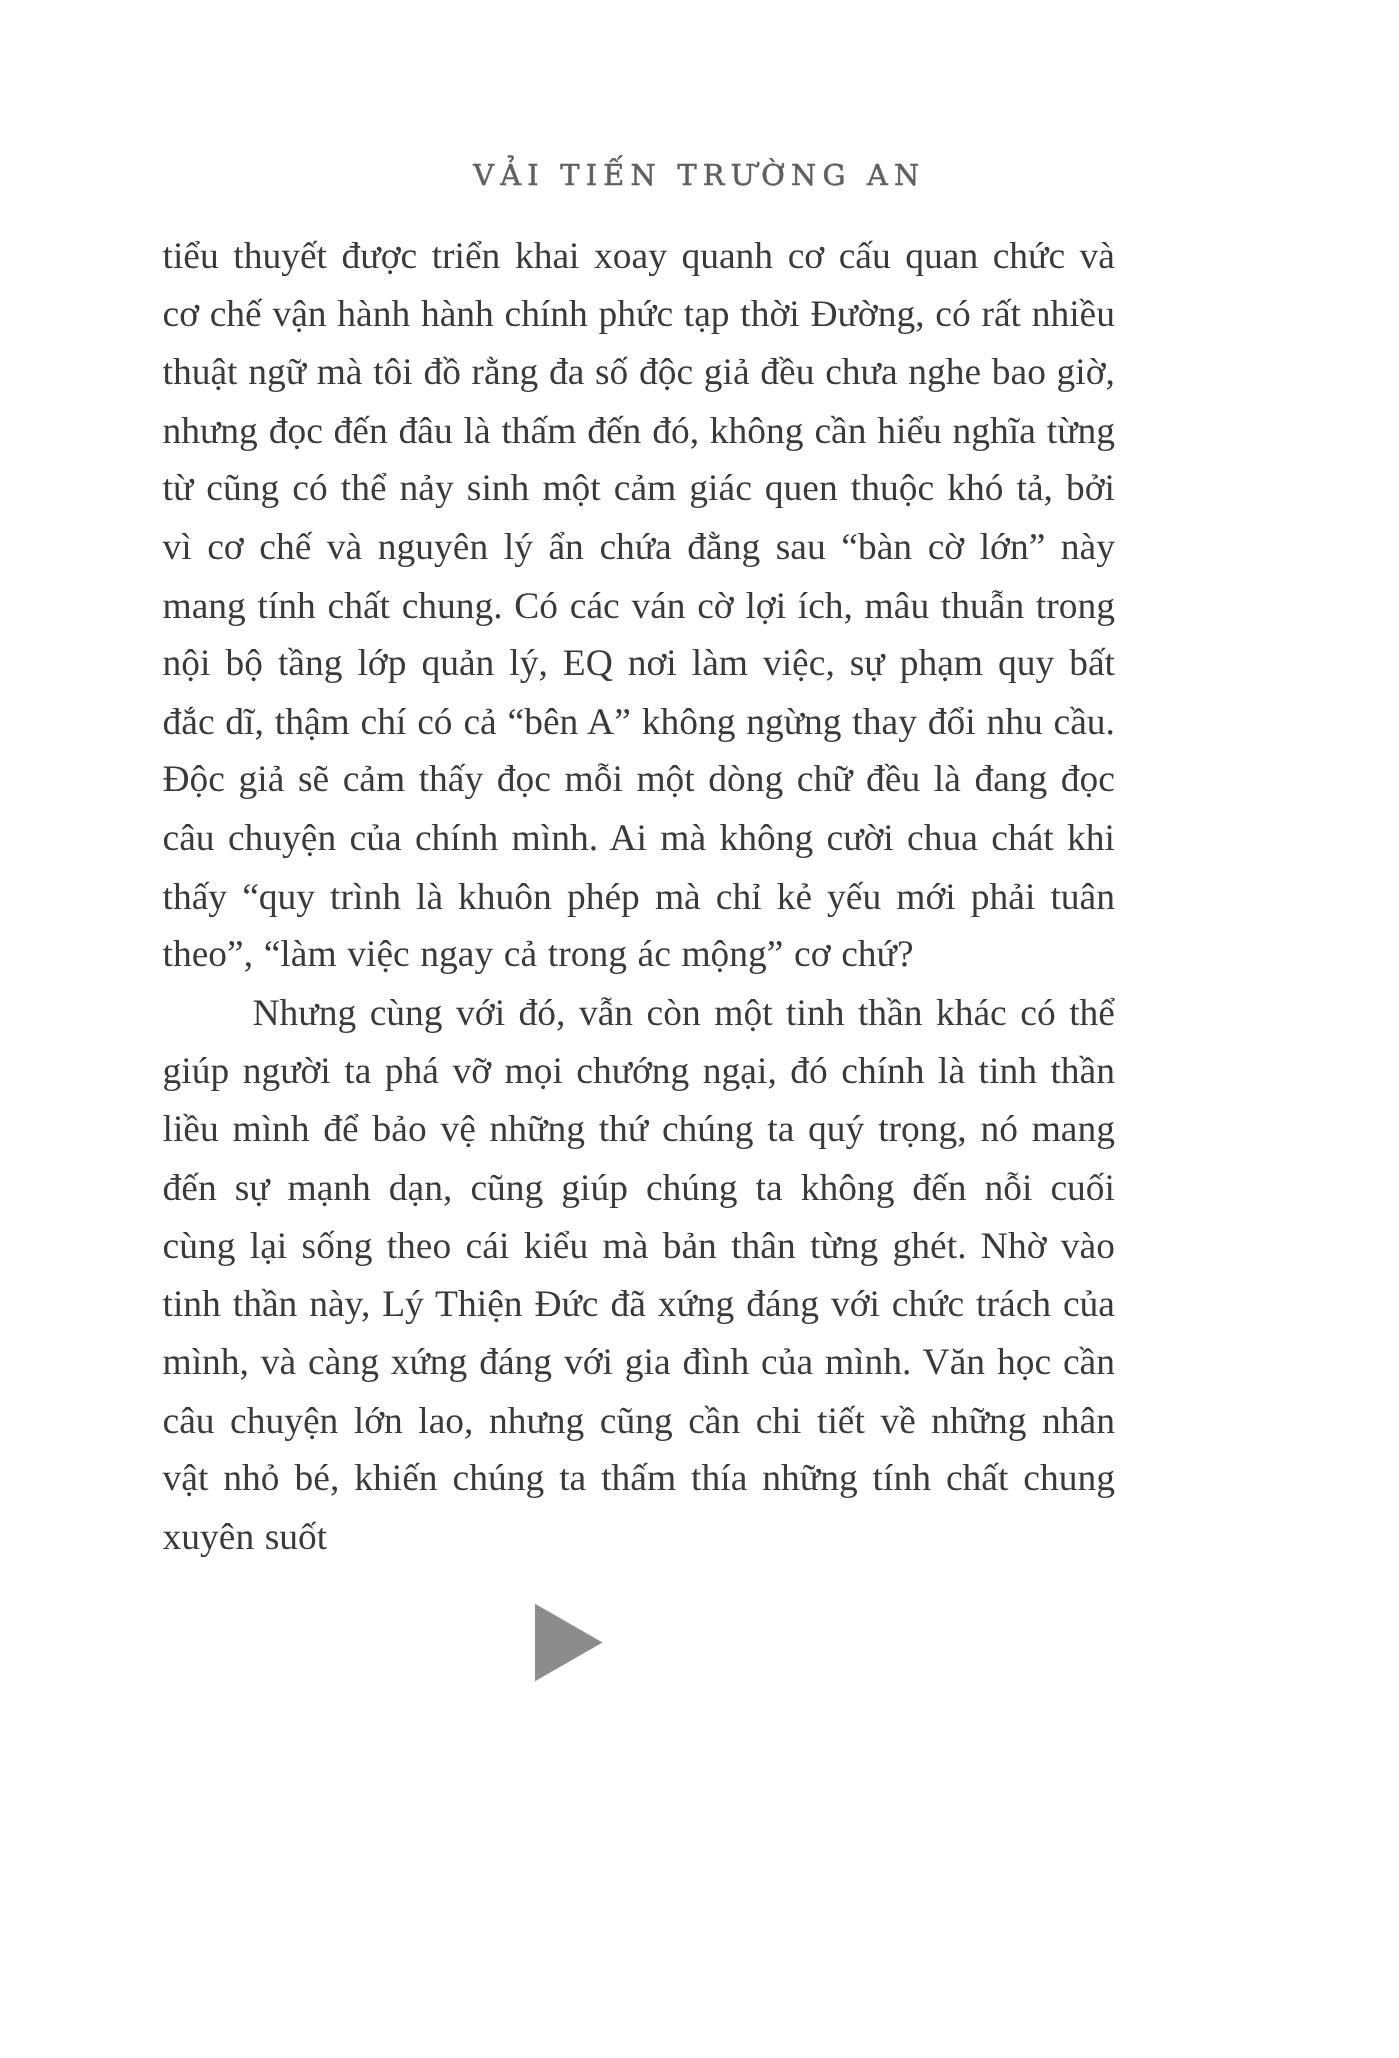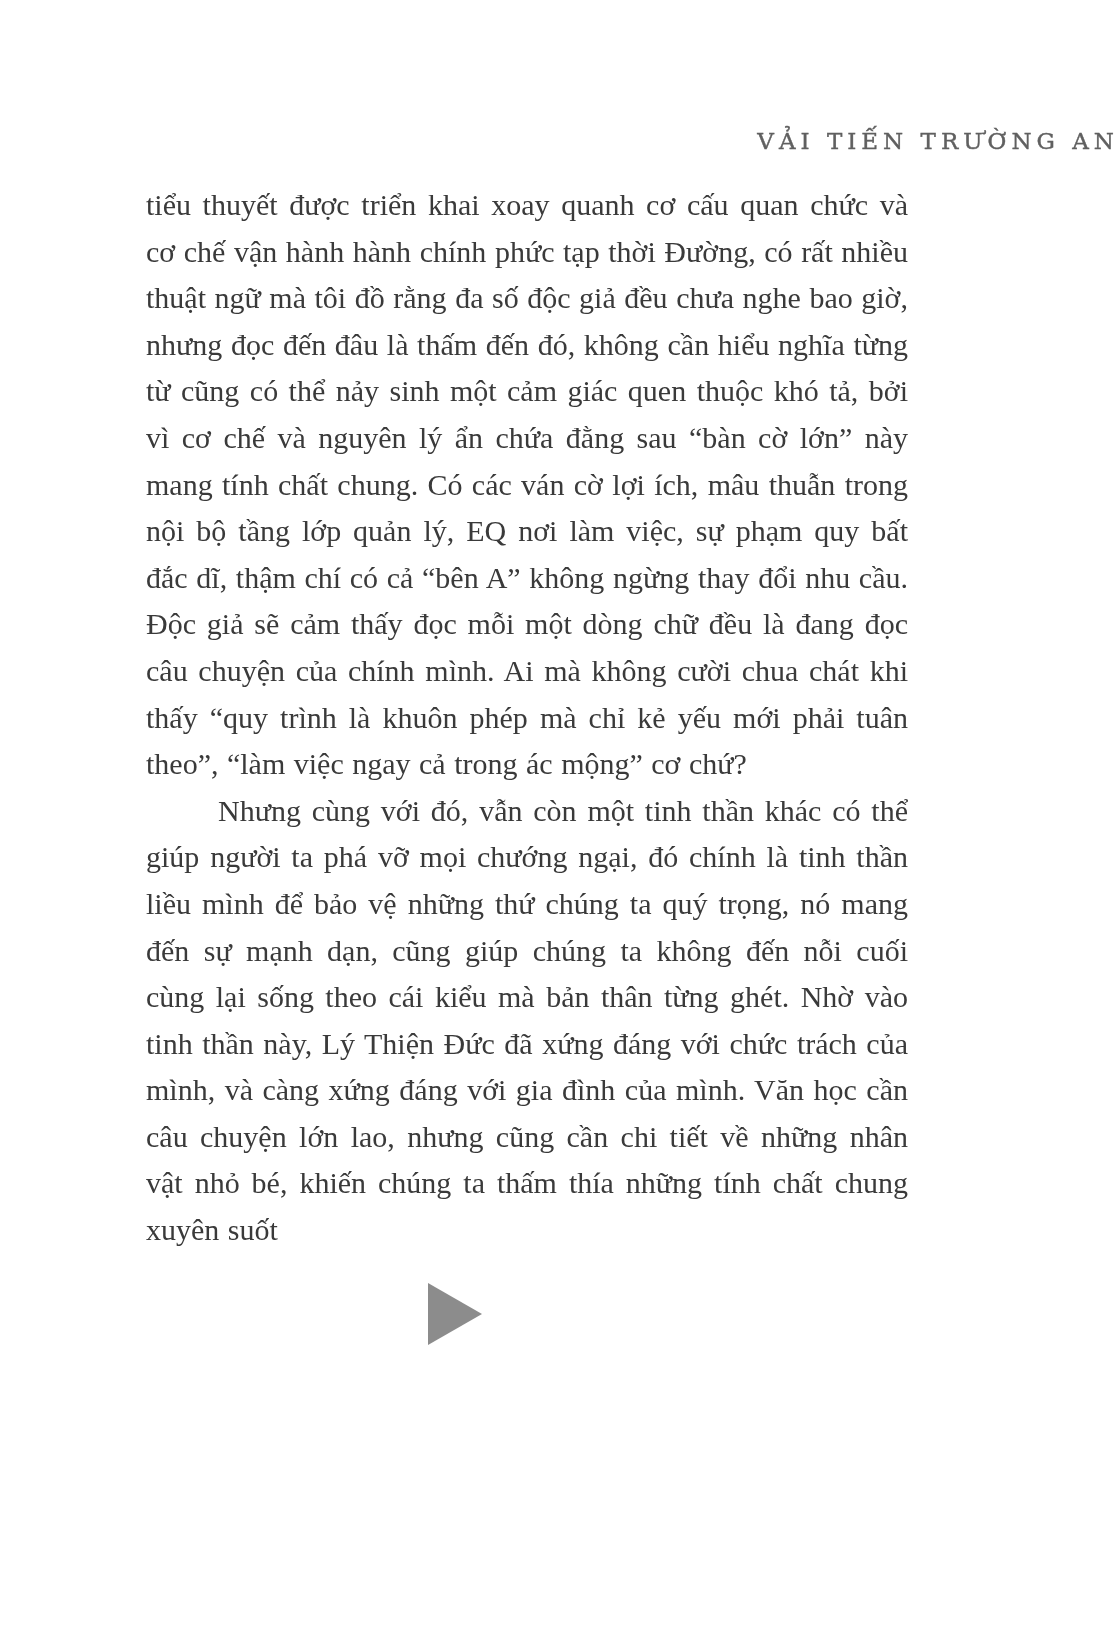--- a/index.html
+++ b/index.html
@@ -13,32 +13,32 @@
     height: 1646px;
     background: #ffffff;
     overflow: hidden;
     font-family: "Liberation Serif", serif;
   }
   .running-head {
     position: absolute;
     top: 128px;
     left: 0;
     width: 100%;
-    text-align: right;
+    text-align: center;
     font-family: "DejaVu Serif", serif;
     font-size: 23px;
     font-weight: 400;
     letter-spacing: 5px;
     color: #606060;
     text-transform: uppercase;
     -webkit-text-stroke: 0.4px #606060;
   }
   .body-text {
     position: absolute;
-    left: 146px;
+    left: 130px;
     top: 182px;
     width: 762px;
     color: #3a3a3a;
     font-family: Liberation Serif, serif;
   }
   .para {
     margin: 0;
     font-size: 30px;
     line-height: 46.6px;
     text-align: justify;

